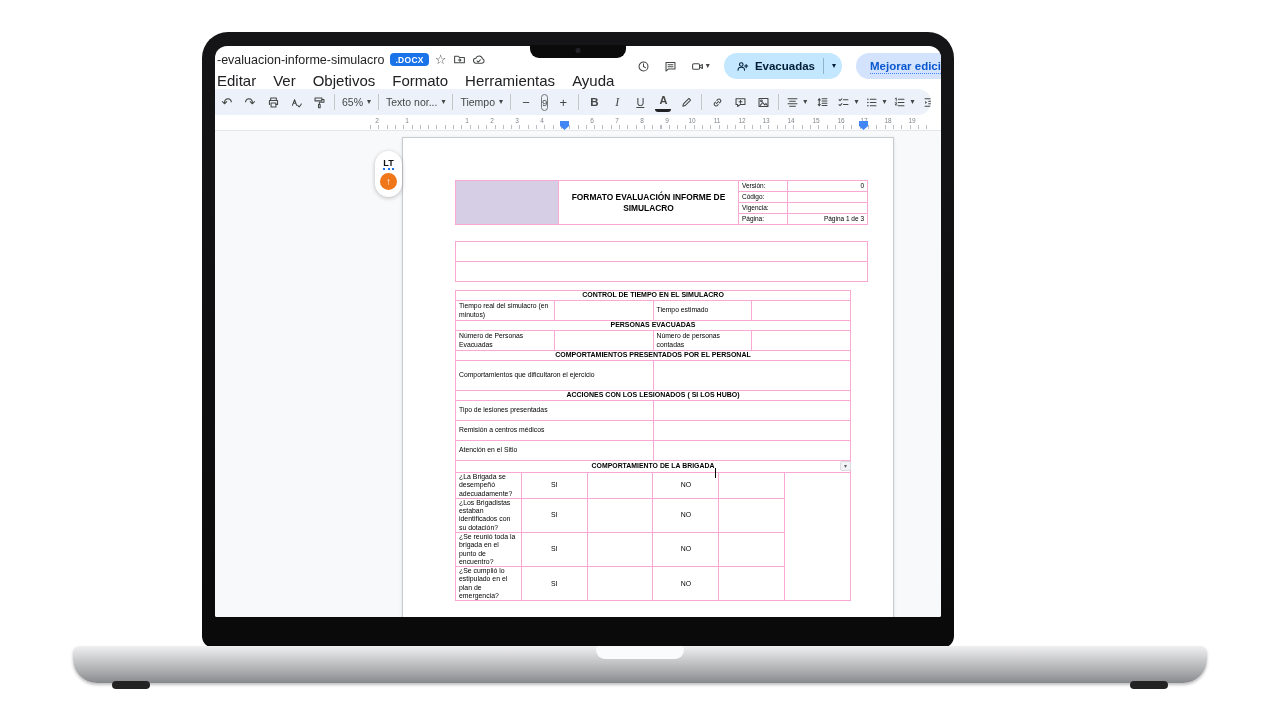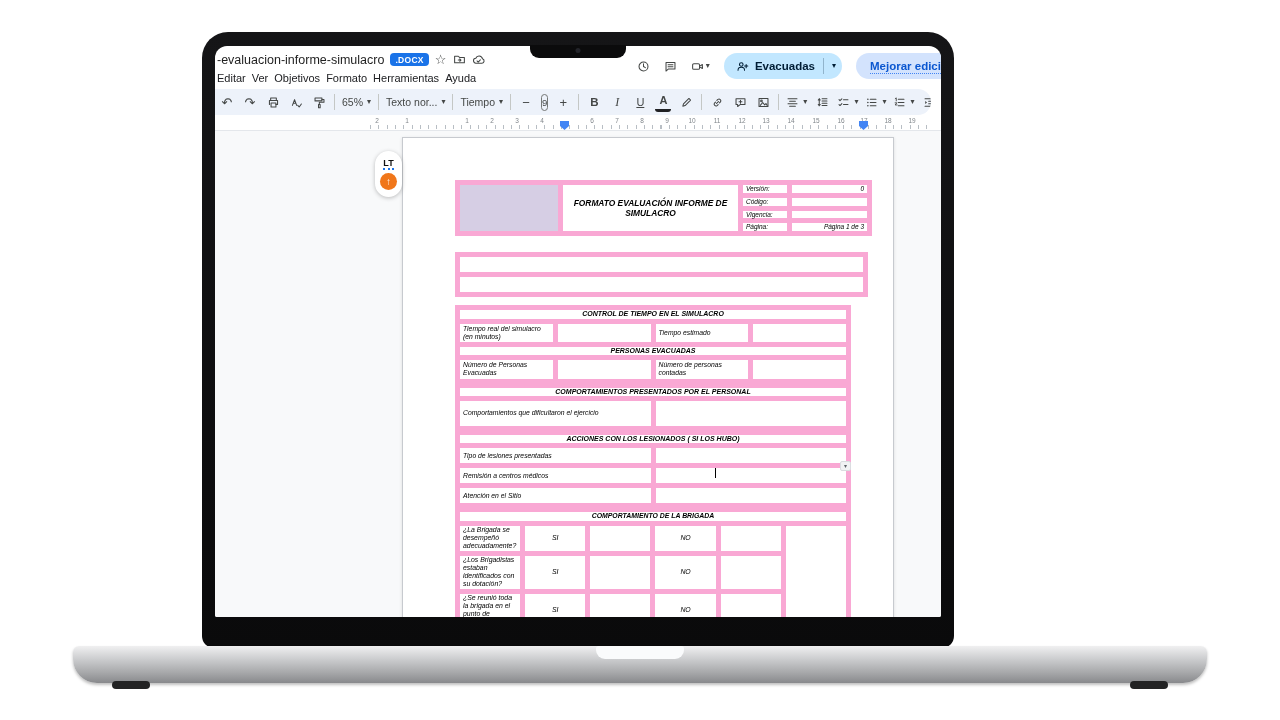--- a/index.html
+++ b/index.html
@@ -25,21 +25,21 @@
   .foot-l { left:112px; } .foot-r { left:1130px; }
 
   
   .app { position:absolute; inset:0; display:flex; flex-direction:column; font-size:11px; color:#202124; }
   .app-header { display:flex; justify-content:space-between; align-items:flex-start; padding:4px 0 2px 2px; height:42px; }
   .title-row { display:flex; align-items:center; gap:6px; height:19px; }
   .doc-title { font-size:12.5px; color:#1f1f1f; white-space:nowrap; }
   .docx-badge { background:#1a73e8; color:#fff; font-size:8.5px; font-weight:bold;
                 padding:1.5px 5px; border-radius:4px; letter-spacing:.3px; }
   .title-ico { font-size:13px; color:#444746; line-height:1; cursor:pointer; display:inline-flex; }
-  .menu-row { display:flex; gap:6px; margin-top:3px; font-size:11px; color:#202124;align-items:flex-end; }
+  .menu-row { display:flex; gap:17px; margin-top:3px; font-size:15px; color:#202124;align-items:flex-end; }
   .menu-row span { cursor:pointer; white-space:nowrap; }
   .hdr-right { display:flex; align-items:center; gap:14px; padding-top:3px; margin-right:-28px; }
   .hicon { display:inline-flex; align-items:center; color:#444746; cursor:pointer; }
   .cam-group { display:flex; align-items:center; gap:2px; }
   .caret { font-size:8px; color:#444746; line-height:1; }
   .share-pill { display:flex; align-items:center; gap:6px; background:#c2e7ff; color:#001d35;
                 border-radius:16px; height:26px; padding:0 6px 0 12px; cursor:pointer; white-space:nowrap; }
   .share-label { font-size:11.5px; font-weight:bold; }
   .share-div { width:1px; height:16px; background:rgba(0,29,53,.25); margin:0 2px; }
   .improve-pill { display:flex; align-items:center; background:#d3e3fd; color:#0b57d0; font-weight:bold;
@@ -79,21 +79,21 @@
                align-items:center; justify-content:center; gap:3px; z-index:5; }
   .lt-logo { font-weight:800; font-size:9px; color:#111; border-bottom:2px dotted #1a73e8; cursor:pointer; line-height:1.2; }
   .lt-up { width:17px; height:17px; border-radius:50%; background:#f0761a; color:#fff; font-size:10px;
            display:flex; align-items:center; justify-content:center; cursor:pointer; font-weight:bold; }
 
   .page { position:absolute; left:187px; top:6px; width:492px; height:560px; background:#fff;
           border:1px solid #c7cacf; box-shadow:0 1px 3px rgba(60,64,67,.15); padding:42px 0 0 52px; }
 
   
   table { border-collapse:collapse; }
-  td { border:5px solid #f9a8d4; vertical-align:middle; padding:1px 3px; font-size:6.8px; line-height:1.2; color:#000;font-style:italic; }
+  td { border:1px solid #f9a8d4; vertical-align:middle; padding:1px 3px; font-size:6.8px; line-height:1.2; color:#000; }
   .sect-hd { text-align:center; font-weight:bold; font-size:7px; }
   .t-stack { margin-top:-1px; }
 
   .hdr-table { width:412px; height:45px; table-layout:fixed; }
   .logo-cell { background:#d6cee4; width:103px; }
   .title-cell { width:180px; text-align:center; font-weight:bold; font-size:8.4px; background:#fff; }
   .meta-label { width:49px; font-size:6.5px; height:11px; padding:0 3px; }
   .meta-value { width:80px; font-size:6.5px; text-align:right; padding:0 3px; }
 
   .doc-h { font-weight:bold; font-size:7.6px; margin:0 0 1px 0; color:#000; }

